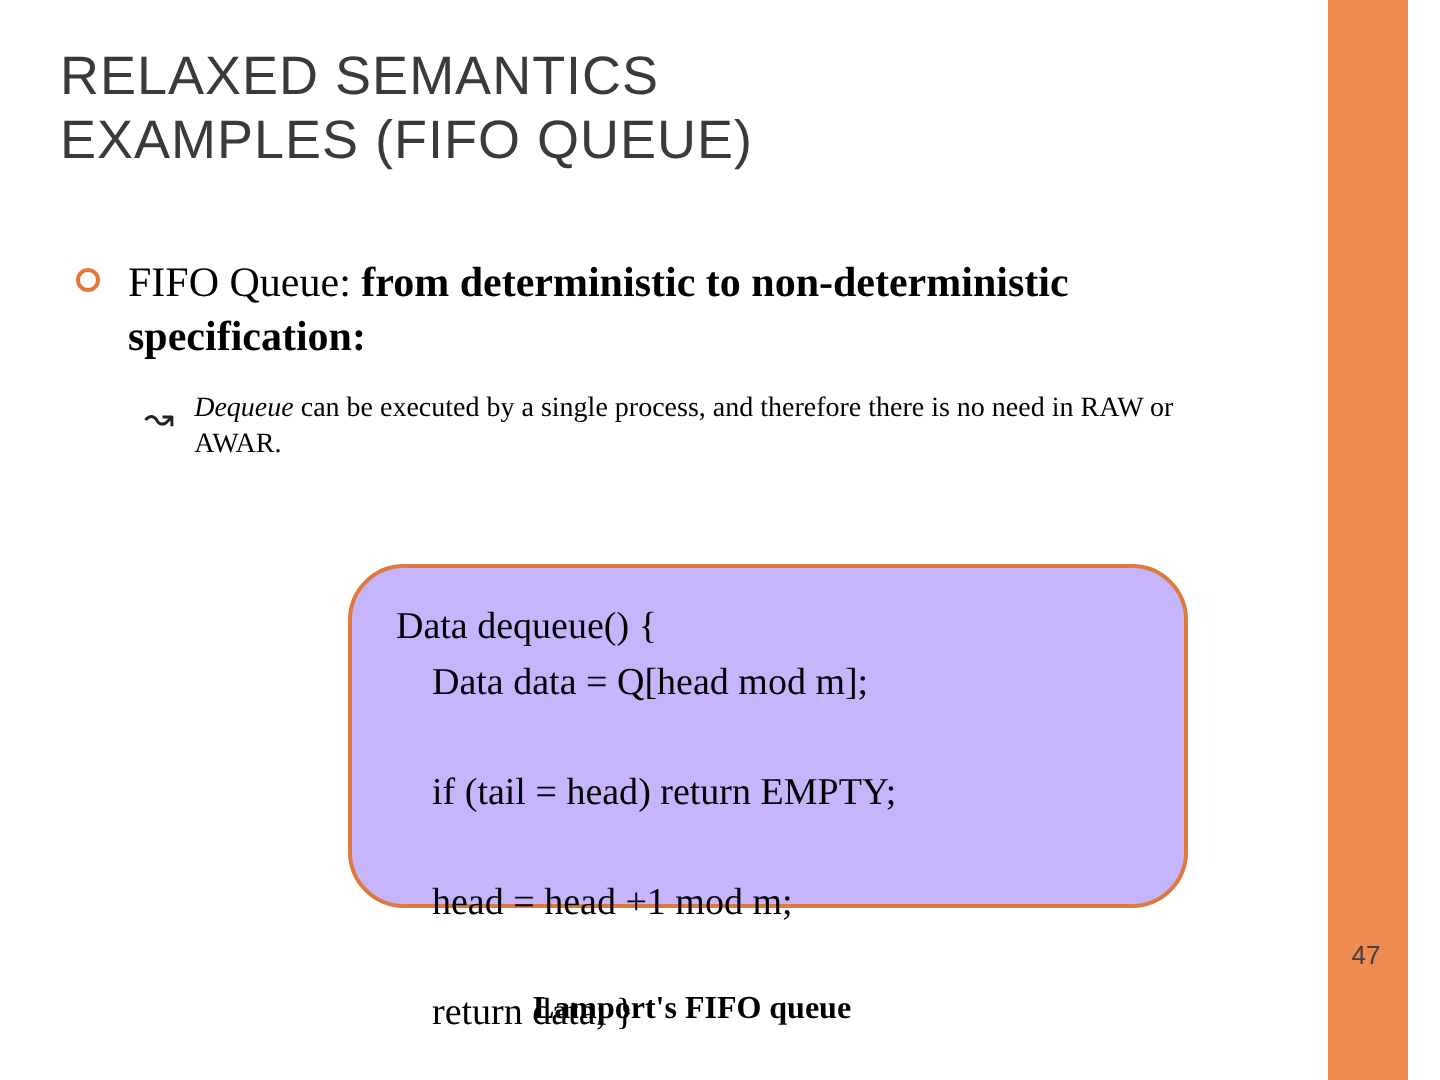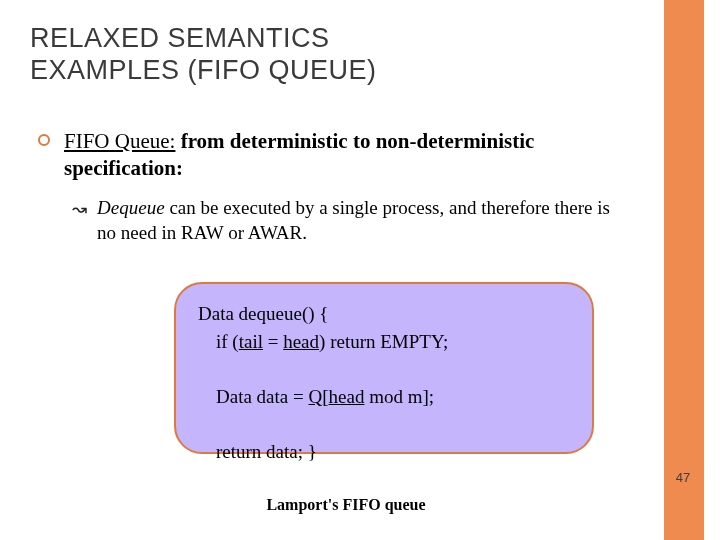--- a/index.html
+++ b/index.html
@@ -49,41 +49,41 @@
     border: 2.5px solid #e07a3a;
     border-radius: 50%;
     margin-top: 6px;
     flex-shrink: 0;
   }
   .bullet1 .text {
     font-size: 21px;
     line-height: 1.3;
     font-family: "Times New Roman", Times, serif;
   }
-  .u { text-decoration: underline; }
+  .u { }
   .b { font-weight: bold; }
 
   .bullet2 {
     position: absolute;
     left: 72px;
     top: 196px;
     right: 80px;
     display: flex;
     align-items: flex-start;
     gap: 10px;
   }
   .bullet2 .arrow {
     font-family: Arial, sans-serif;
     font-size: 18px;
     color: #222;
     margin-top: 2px;
     flex-shrink: 0;
   }
   .bullet2 .text {
-    font-size: 19px;
+    font-size: 14px;
     line-height: 1.3;
     font-family: "Times New Roman", Times, serif;
   }
   .i { font-style: italic; }
 
   .code-box {
     position: absolute;
     left: 174px;
     top: 282px;
     width: 420px;
@@ -143,22 +143,23 @@
 
   <div class="bullet2">
     <span class="arrow">↝</span>
     <span class="text">
       <span class="i">Dequeue</span><span> can be executed by a single process, and therefore there is no need in RAW or AWAR.</span>
     </span>
   </div>
 
   <div class="code-box">
     <pre><span>Data dequeue() {</span>
+<span class="indent"><span>Data data = </span><span class="u">Q</span><span>[</span><span class="u">head</span><span> mod m];</span></span>
 <span class="indent"><span>if (</span><span class="u">tail</span><span> = </span><span class="u">head</span><span>) return EMPTY;</span></span>
-<span class="indent"><span>Data data = </span><span class="u">Q</span><span>[</span><span class="u">head</span><span> mod m];</span></span>
+<span class="indent"><span class="u">head</span><span> = </span><span class="u">head</span><span> +1 mod m;</span></span>
 <span class="indent">return data; }</span></pre>
   </div>
 
   <div class="caption">Lamport's FIFO queue</div>
 
   <div class="page-num">47</div>
 
 </div>
 
 </body></html>

